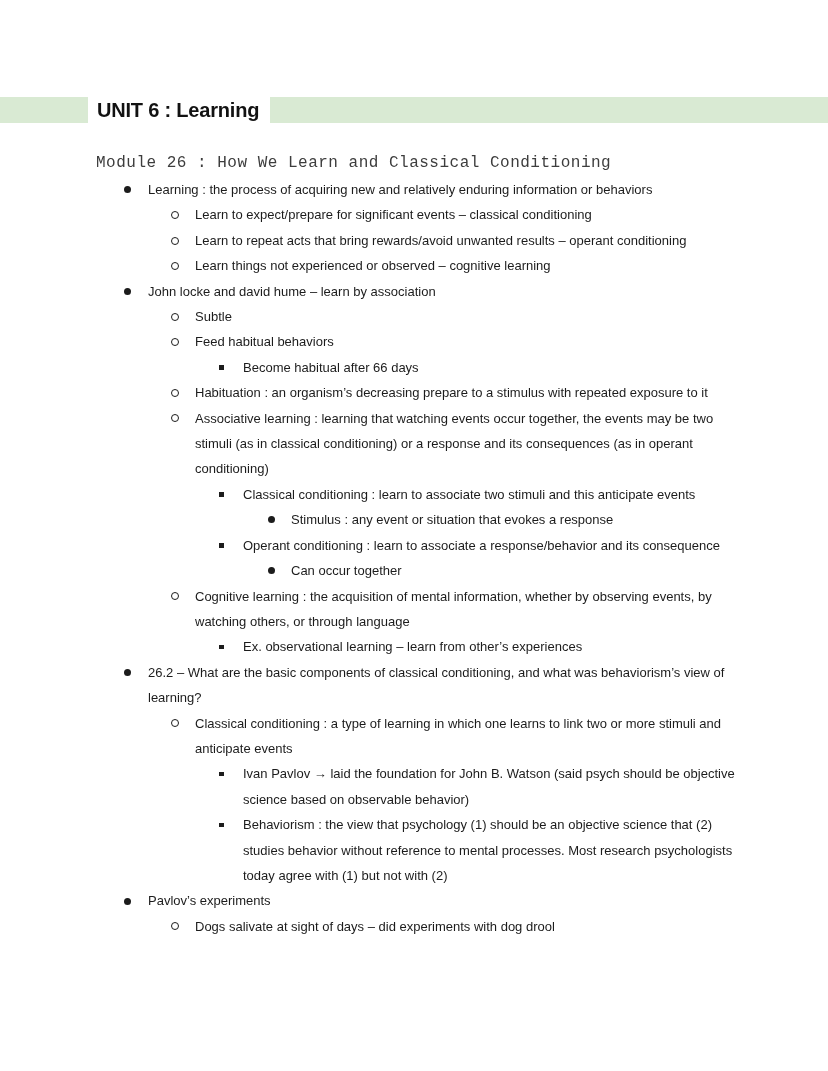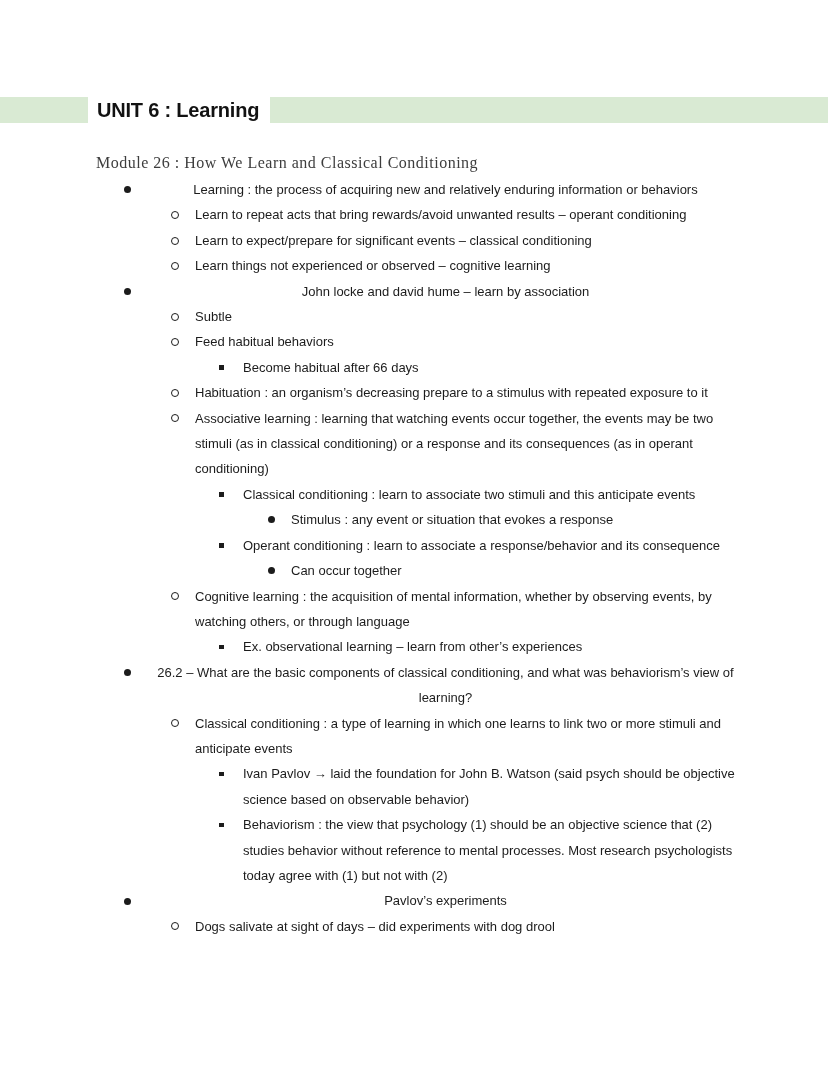--- a/index.html
+++ b/index.html
@@ -35,21 +35,21 @@
     font-weight: bold;
     color: #121212;
     letter-spacing: -0.2px;
     white-space: nowrap;
   }
   .module-heading {
     position: absolute;
     top: 154px;
     left: 96px;
     margin: 0;
-    font-family: Liberation Serif, serif;
+    font-family: Liberation Mono, monospace;
     font-weight: normal;
     font-size: 16px;
     color: #3d3d3d;
     letter-spacing: 0.5px;
     white-space: nowrap;
   }
   .notes {
     position: absolute;
     top: 177px;
     left: 88px;
@@ -57,21 +57,21 @@
     margin: 0;
     padding: 0;
     list-style: none;
   }
   .note {
     position: relative;
     font-size: 13px;
     line-height: 25.4px;
     color: #1c1c1c;
   }
-  .lvl-1 { padding-left: 60px; text-align: center; }
+  .lvl-1 { padding-left: 60px; }
   .lvl-2 { padding-left: 107px; }
   .lvl-3 { padding-left: 155px; }
   .lvl-4 { padding-left: 203px; }
   .bullet { position: absolute; display: block; }
   .lvl-1 .bullet {
     left: 36px; top: 9.2px; width: 7px; height: 7px;
     background: #1c1c1c; border-radius: 50%;
   }
   .lvl-2 .bullet {
     left: 83px; top: 8.7px; width: 8px; height: 8px;
@@ -96,22 +96,22 @@
   <div class="band" style="background: rgb(217, 234, 211);"></div>
 
   <div class="title-box">
     <h1>UNIT 6 : Learning</h1>
   </div>
 
   <h2 class="module-heading">Module 26 : How We Learn and Classical Conditioning</h2>
 
   <ul class="notes" id="notes-list">
       <li class="note lvl-1"><span class="bullet"></span><span class="note-text">Learning : the process of acquiring new and relatively enduring information or behaviors</span></li>
+      <li class="note lvl-2"><span class="bullet"></span><span class="note-text">Learn to expect/prepare for significant events – classical conditioning</span></li>
       <li class="note lvl-2"><span class="bullet"></span><span class="note-text">Learn to repeat acts that bring rewards/avoid unwanted results – operant conditioning</span></li>
-      <li class="note lvl-2"><span class="bullet"></span><span class="note-text">Learn to expect/prepare for significant events – classical conditioning</span></li>
       <li class="note lvl-2"><span class="bullet"></span><span class="note-text">Learn things not experienced or observed – cognitive learning</span></li>
       <li class="note lvl-1"><span class="bullet"></span><span class="note-text">John locke and david hume – learn by association</span></li>
       <li class="note lvl-2"><span class="bullet"></span><span class="note-text">Subtle</span></li>
       <li class="note lvl-2"><span class="bullet"></span><span class="note-text">Feed habitual behaviors</span></li>
       <li class="note lvl-3"><span class="bullet"></span><span class="note-text">Become habitual after 66 days</span></li>
       <li class="note lvl-2"><span class="bullet"></span><span class="note-text">Habituation : an organism’s decreasing prepare to a stimulus with repeated exposure to it</span></li>
       <li class="note lvl-2"><span class="bullet"></span><span class="note-text">Associative learning : learning that watching events occur together, the events may be two stimuli (as in classical conditioning) or a response and its consequences (as in operant conditioning)</span></li>
       <li class="note lvl-3"><span class="bullet"></span><span class="note-text">Classical conditioning : learn to associate two stimuli and this anticipate events</span></li>
       <li class="note lvl-4"><span class="bullet"></span><span class="note-text">Stimulus : any event or situation that evokes a response</span></li>
       <li class="note lvl-3"><span class="bullet"></span><span class="note-text">Operant conditioning : learn to associate a response/behavior and its consequence</span></li>

